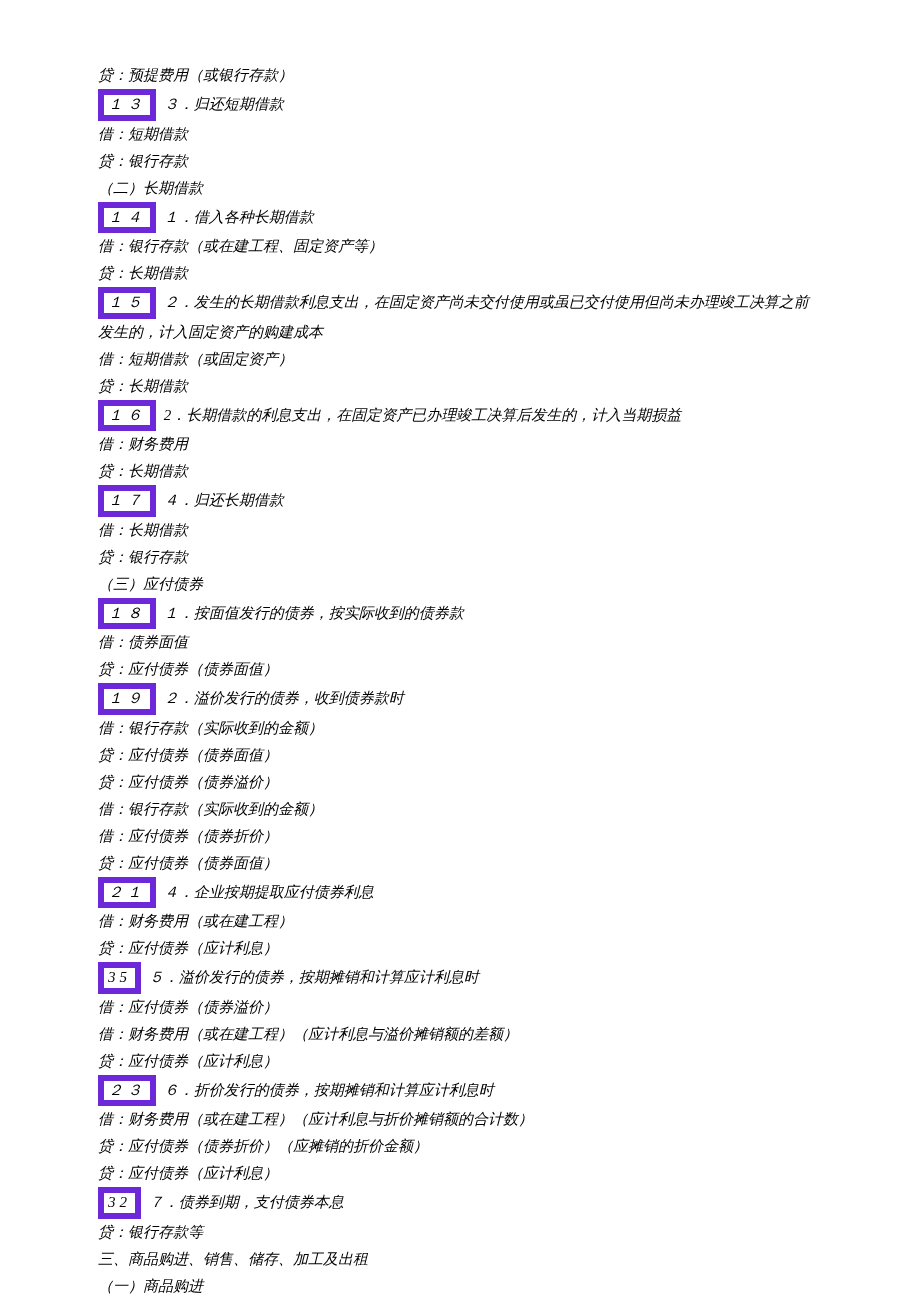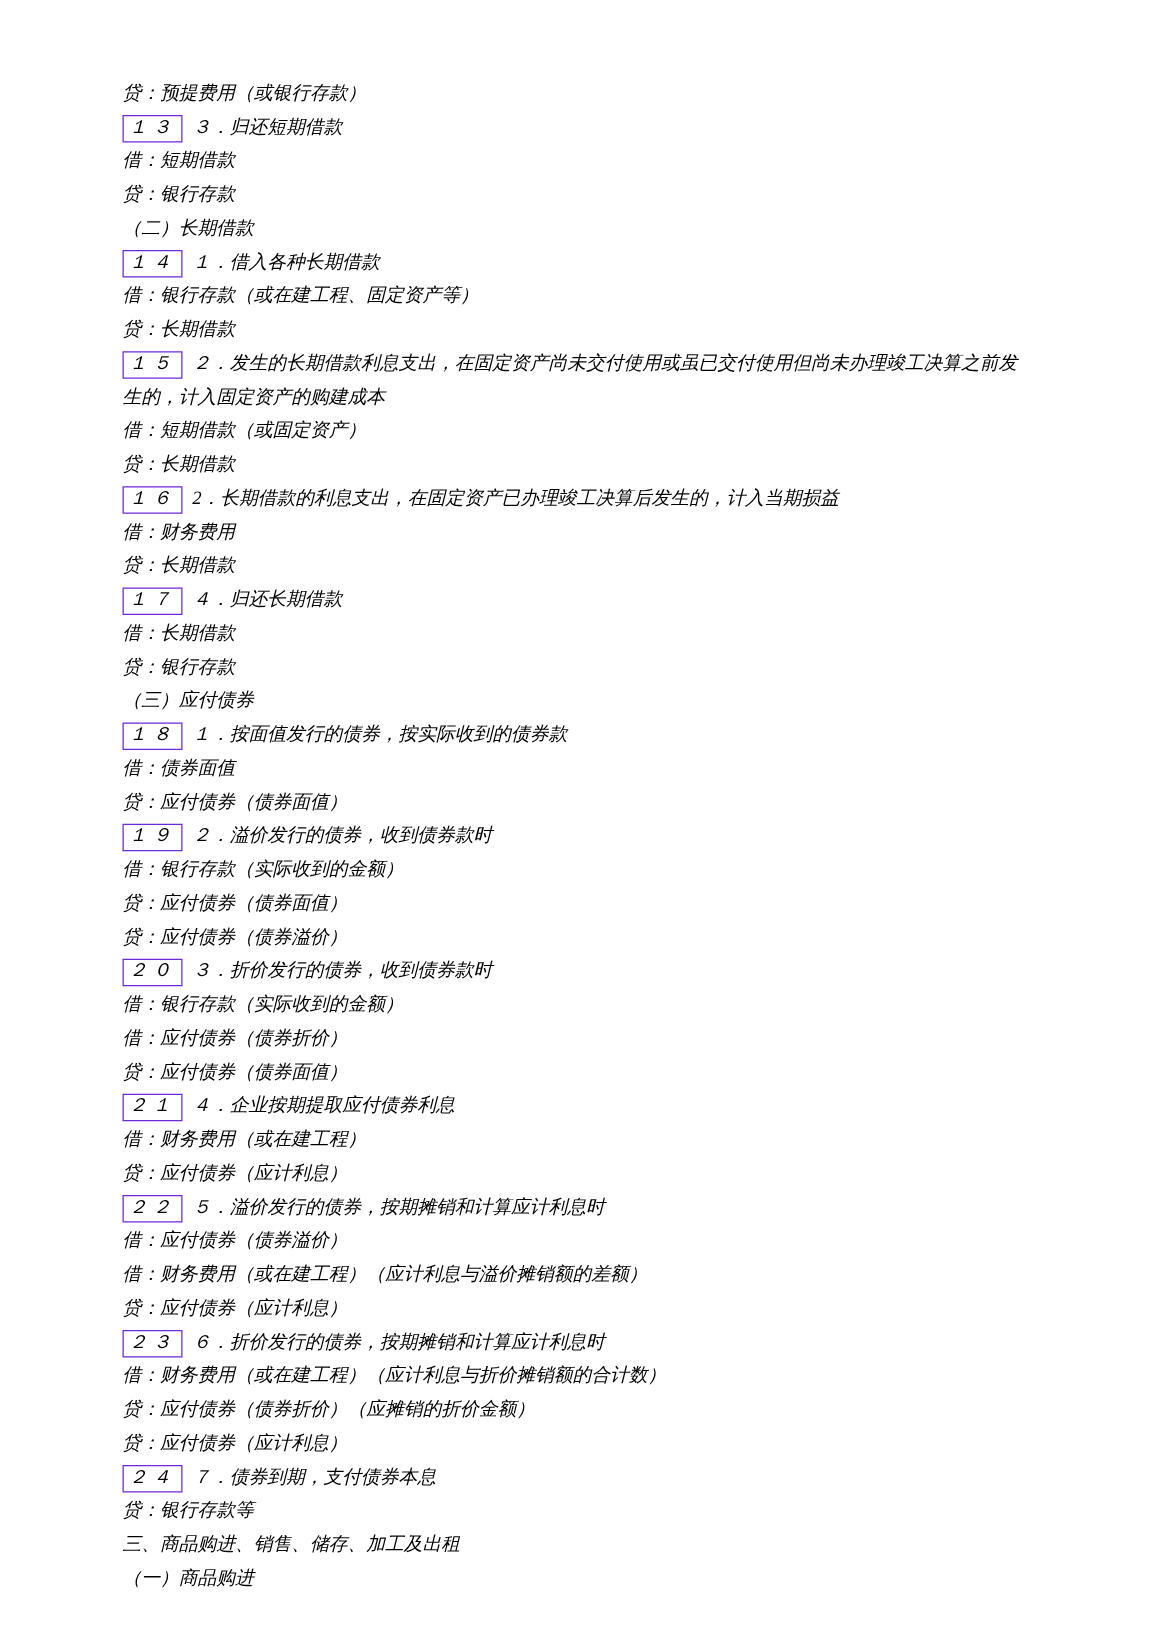--- a/index.html
+++ b/index.html
@@ -19,21 +19,21 @@
   }
   .line {
     display: block;
     margin: 0;
     padding: 0;
     white-space: normal;
     font-style: italic;
   }
   .boxed {
     display: inline-block;
-    border: 1px solid #6d28d9;
+    border: 6px solid #6d28d9;
     padding: 0 4px;
     margin-right: 4px;
     letter-spacing: 4px;
     line-height: 1.3;
     vertical-align: baseline;
   }
 </style>
 </head>
 <body>
 
@@ -57,33 +57,32 @@
       <p class="line"><span>借：长期借款</span></p>
       <p class="line"><span>贷：银行存款</span></p>
       <p class="line"><span>（三）应付债券</span></p>
       <p class="line"><span class="boxed">１８</span> <span>１．按面值发行的债券，按实际收到的债券款</span></p>
       <p class="line"><span>借：债券面值</span></p>
       <p class="line"><span>贷：应付债券（债券面值）</span></p>
       <p class="line"><span class="boxed">１９</span> <span>２．溢价发行的债券，收到债券款时</span></p>
       <p class="line"><span>借：银行存款（实际收到的金额）</span></p>
       <p class="line"><span>贷：应付债券（债券面值）</span></p>
       <p class="line"><span>贷：应付债券（债券溢价）</span></p>
-      <p class="line"><span class="boxed">２０</span> <span>３．折价发行的债券，收到债券款时</span></p>
       <p class="line"><span>借：银行存款（实际收到的金额）</span></p>
       <p class="line"><span>借：应付债券（债券折价）</span></p>
       <p class="line"><span>贷：应付债券（债券面值）</span></p>
       <p class="line"><span class="boxed">２１</span> <span>４．企业按期提取应付债券利息</span></p>
       <p class="line"><span>借：财务费用（或在建工程）</span></p>
       <p class="line"><span>贷：应付债券（应计利息）</span></p>
-      <p class="line"><span class="boxed">２２</span> <span>５．溢价发行的债券，按期摊销和计算应计利息时</span></p>
+      <p class="line"><span class="boxed">35</span> <span>５．溢价发行的债券，按期摊销和计算应计利息时</span></p>
       <p class="line"><span>借：应付债券（债券溢价）</span></p>
       <p class="line"><span>借：财务费用（或在建工程）（应计利息与溢价摊销额的差额）</span></p>
       <p class="line"><span>贷：应付债券（应计利息）</span></p>
       <p class="line"><span class="boxed">２３</span> <span>６．折价发行的债券，按期摊销和计算应计利息时</span></p>
       <p class="line"><span>借：财务费用（或在建工程）（应计利息与折价摊销额的合计数）</span></p>
       <p class="line"><span>贷：应付债券（债券折价）（应摊销的折价金额）</span></p>
       <p class="line"><span>贷：应付债券（应计利息）</span></p>
-      <p class="line"><span class="boxed">２４</span> <span>７．债券到期，支付债券本息</span></p>
+      <p class="line"><span class="boxed">32</span> <span>７．债券到期，支付债券本息</span></p>
       <p class="line"><span>贷：银行存款等</span></p>
       <p class="line"><span>三、商品购进、销售、储存、加工及出租</span></p>
       <p class="line"><span>（一）商品购进</span></p>
     </div>
 </div>
 
 </body></html>

